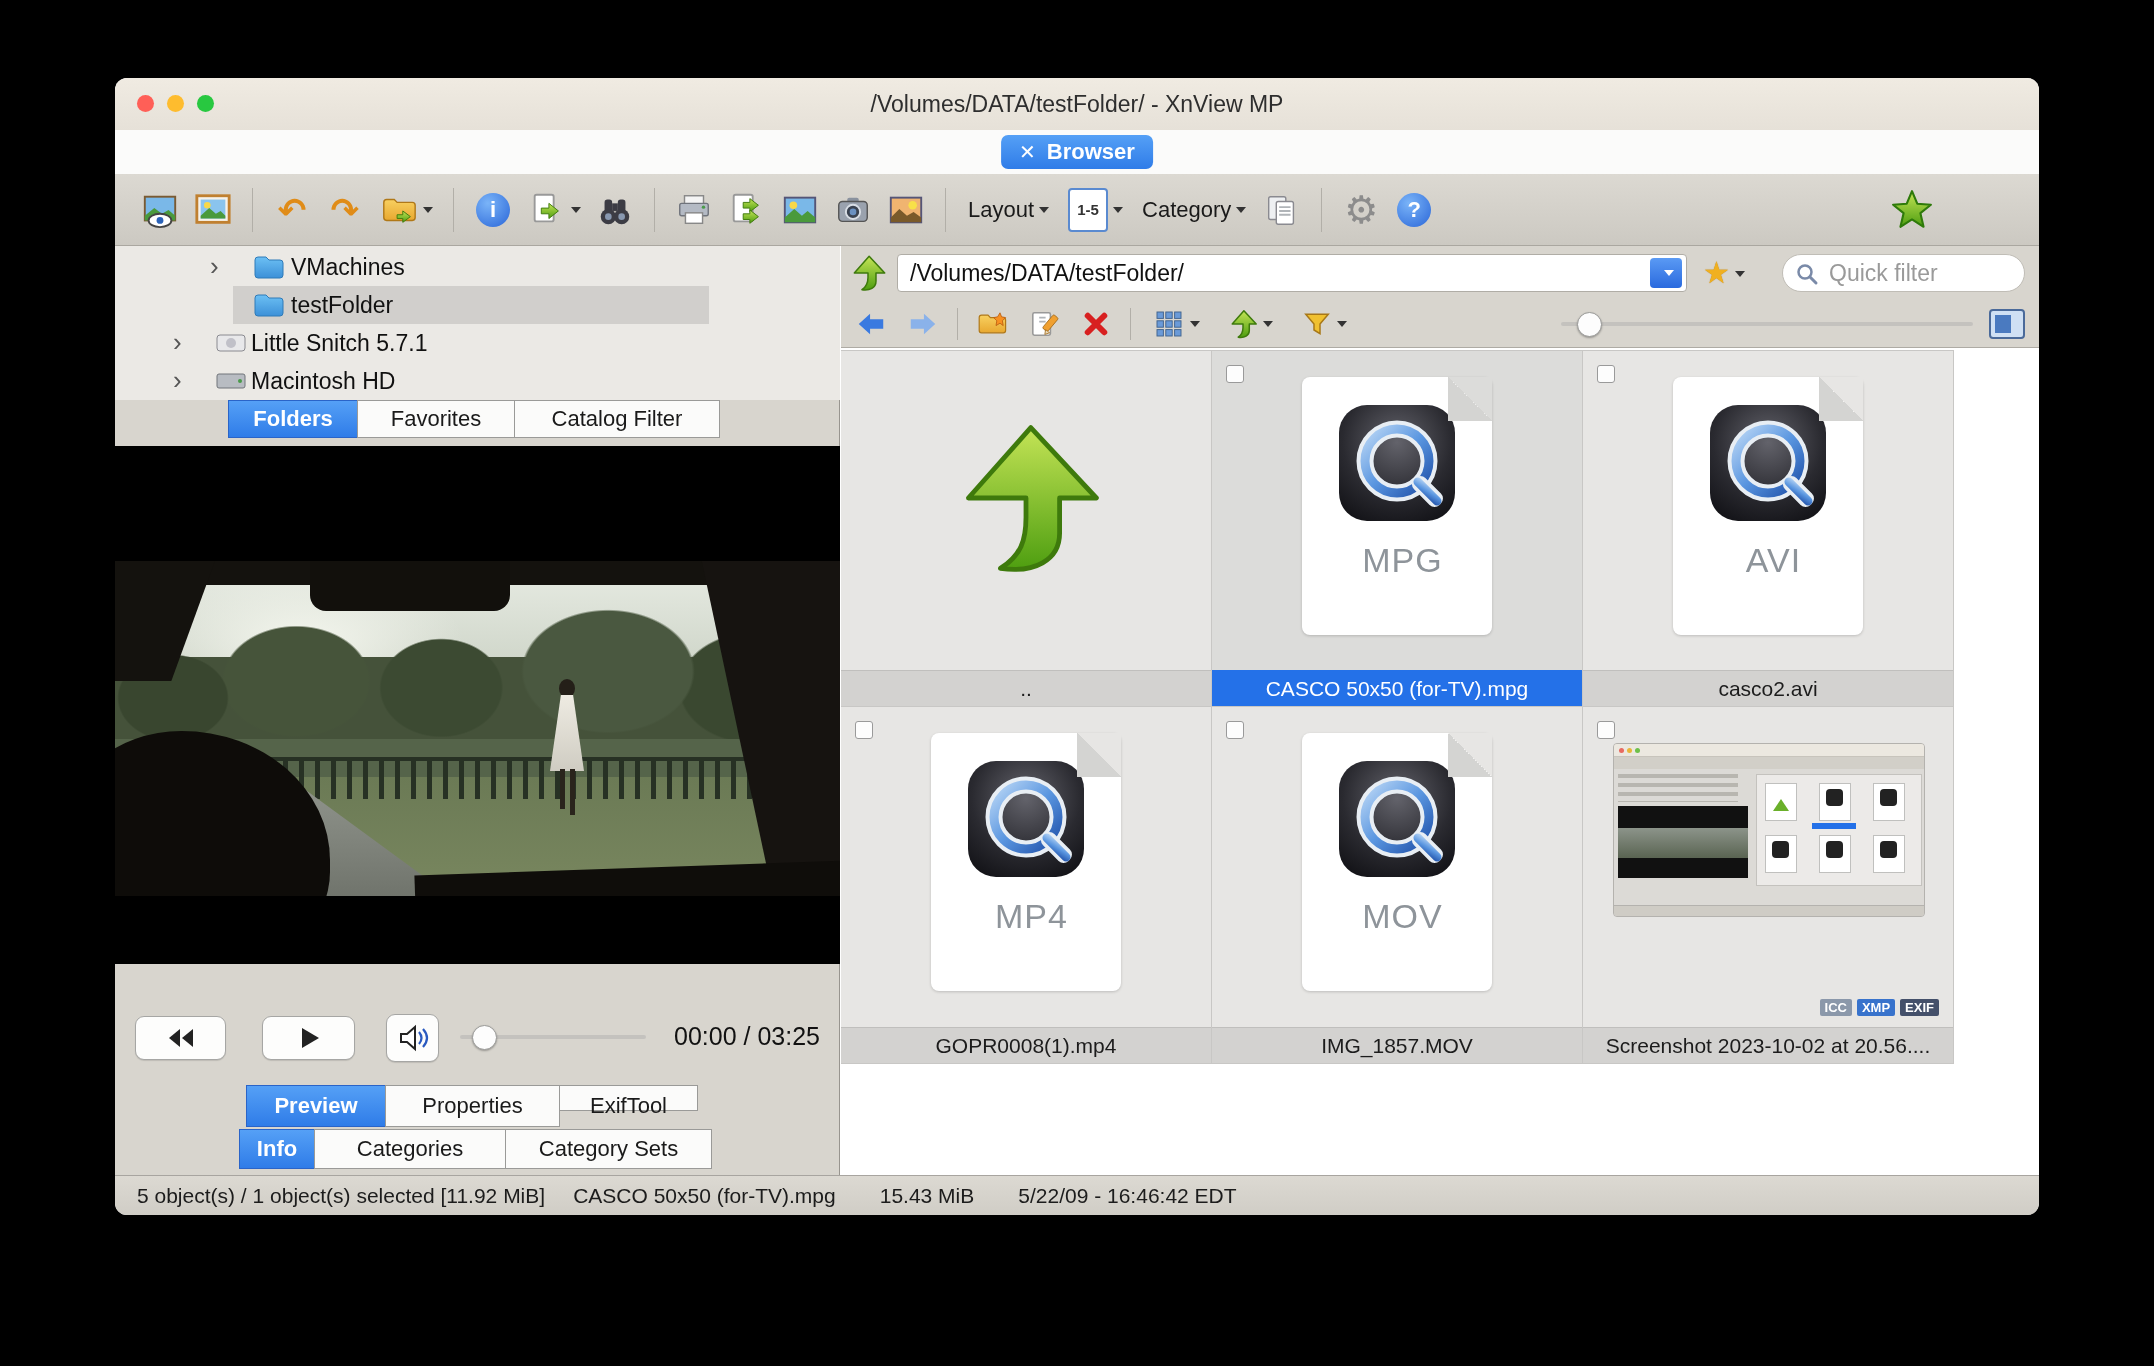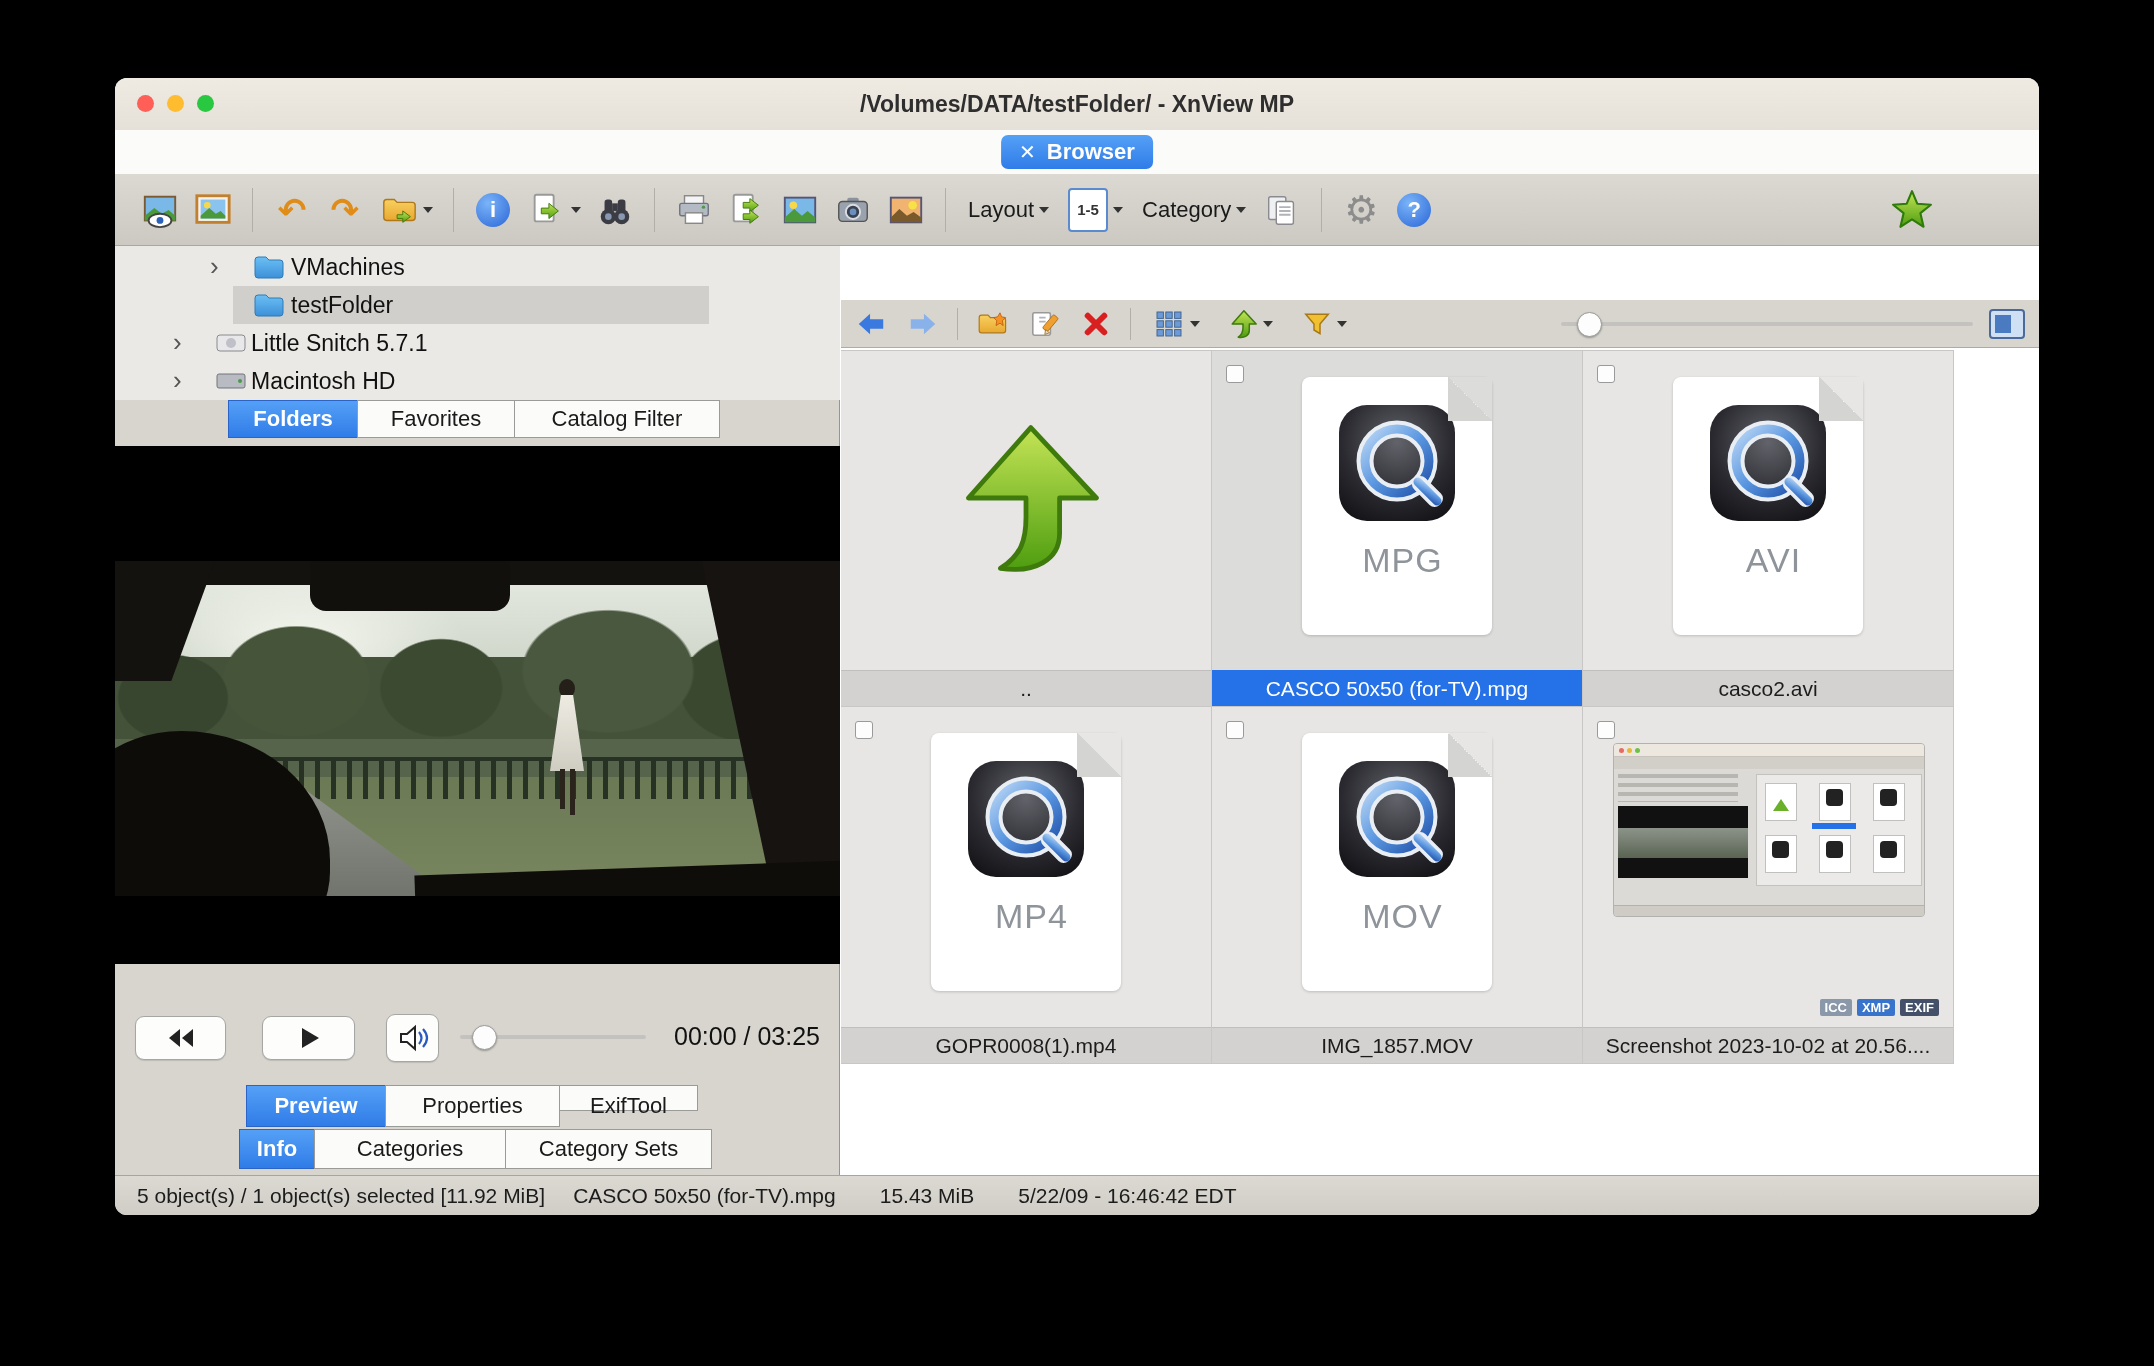--- a/index.html
+++ b/index.html
@@ -8,21 +8,21 @@
   .win{position:absolute;left:115px;top:78px;width:1924px;height:1137px;background:#fff;
        border-radius:12px;overflow:hidden;box-shadow:0 24px 70px rgba(0,0,0,.65);}
 
   
   .titlebar{position:absolute;left:0;top:0;width:100%;height:52px;
             background:linear-gradient(#f0ebe2,#e6e1d8);border-bottom:1px solid #c8c3ba;}
   .traffic{position:absolute;left:22px;top:17px;display:flex;gap:13px;}
   .tl{width:17px;height:17px;border-radius:50%;display:inline-block;}
   .tl.red{background:#ff5f57;}.tl.yel{background:#febc2e;}.tl.grn{background:#28c840;}
   .title{position:absolute;left:0;right:0;top:0;height:52px;line-height:52px;text-align:center;
-         font-size:23px;font-weight:bold;color:#2e2e2e;}
+         font-size:23px;font-weight:normal;color:#2e2e2e;}
 
   
   .tabstrip{position:absolute;left:0;top:52px;width:100%;height:44px;background:#fbfbfa;}
   .btab{position:absolute;left:50%;transform:translateX(-50%);top:5px;height:34px;
         background:linear-gradient(#55a0f6,#2f7ce8);border-radius:7px;color:#fff;
         display:flex;align-items:center;gap:11px;padding:0 18px;font-size:22px;font-weight:bold;}
   .btab .x{font-size:20px;font-weight:normal;}
 
   
   .toolbar{position:absolute;left:0;top:96px;width:100%;height:72px;
@@ -448,20 +448,42 @@
         </div>
         <div style="position:absolute;left:125px;top:883px;display:flex">
           <div class="seg on" style="width:76px;height:40px;line-height:38px">Info</div>
           <div class="seg" style="width:192px;height:40px;line-height:38px">Categories</div>
           <div class="seg" style="width:207px;height:40px;line-height:38px">Category Sets</div>
         </div>
       </div>
 
       <div class="rpanel">
 
+        <div class="pathrow">
+          <svg class="upbtn" viewBox="0 0 100 100">
+            <path d="M53 6 L94 50 L71 50 L71 72 C71 89 55 97 34 94 C47 86 50 76 50 62 L50 50 L14 50 Z" fill="url(#gGreen)" stroke="#3e7a0c" stroke-width="4" stroke-linejoin="round"></path>
+          </svg>
+          <div class="pathbox">
+            <input type="text" value="/Volumes/DATA/testFolder/" style="">
+            <div class="pathdd">
+              <span class="chev w"></span>
+            </div>
+          </div>
+          <div class="starctl">
+            <span class="star-g">★</span>
+            <span class="chev"></span>
+          </div>
+          <div class="qfilter">
+            <svg class="qmag" width="24" height="24" viewBox="0 0 24 24">
+              <circle cx="10" cy="10" r="6.5" fill="none" stroke="#7a8aa8" stroke-width="2.5"></circle>
+              <path d="M15 15 L21 21" stroke="#7a8aa8" stroke-width="3" stroke-linecap="round"></path>
+            </svg>
+            <input type="text" placeholder="Quick filter" style="">
+          </div>
+        </div>
 
         <div class="tb2">
           <div class="t2btn">
             <svg width="32" height="28" viewBox="0 0 34 28">
               <path d="M16 3 L4 14 L16 25 L16 19 L30 19 L30 9 L16 9 Z" fill="#3a7ae0"></path>
             </svg>
           </div>
           <div class="t2btn">
             <svg width="32" height="28" viewBox="0 0 34 28">
               <path d="M18 3 L30 14 L18 25 L18 19 L4 19 L4 9 L18 9 Z" fill="#8ab2ea"></path>

